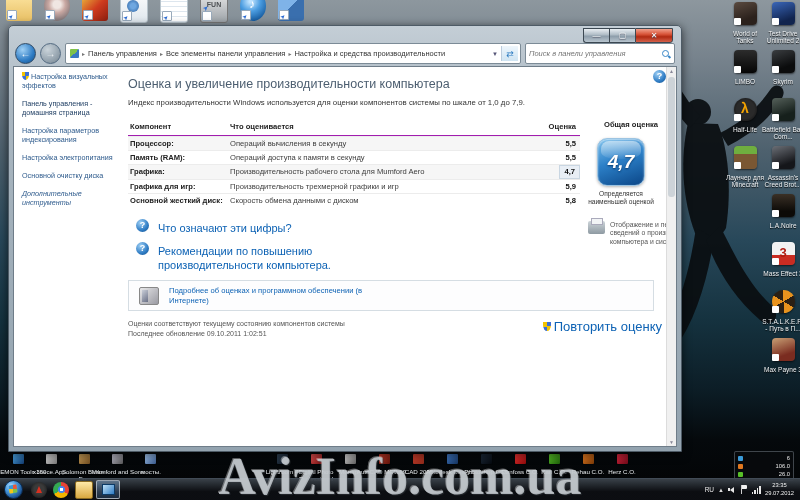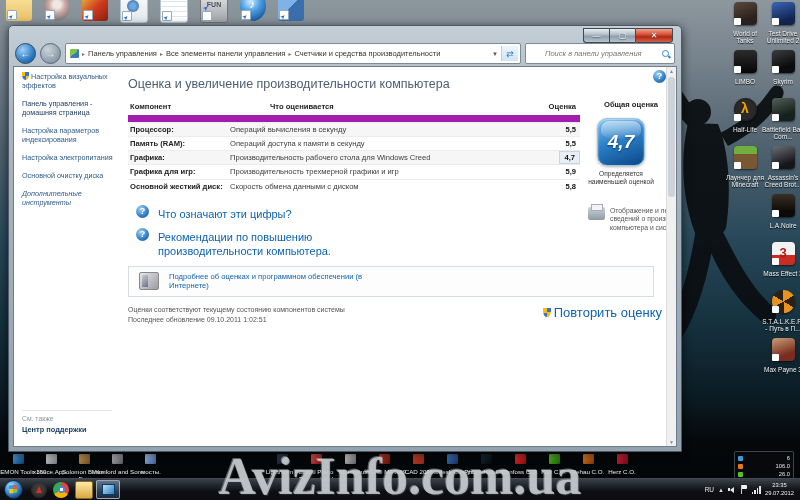--- a/index.html
+++ b/index.html
@@ -62,42 +62,42 @@
   .nav-back{background:radial-gradient(circle at 35% 30%,#9fd0f5,#2f7cc4 60%,#134d86);}
   .nav-fwd{background:radial-gradient(circle at 35% 30%,#cfd8de,#8b9aa6 60%,#5d6b76);opacity:.75;}
   .addrbar{flex:1;height:19px;background:#fff;border:1px solid #7c8b97;border-radius:2px;display:flex;align-items:center;padding:0 2px;font-size:7.5px;color:#333;overflow:hidden;white-space:nowrap;}
   .addrbar .seg{padding:0 2px;cursor:default;}
   .addrbar .sep{color:#777;font-size:6px;padding:0 1px;}
   .cp-ico{width:9px;height:9px;flex:none;margin:0 2px;background:linear-gradient(135deg,#7fc24a 0 50%,#3a78c2 50% 100%);border-radius:1px;}
   .addr-tools{margin-left:auto;display:flex;align-items:center;}
   .addr-dd{font-size:6px;color:#557;padding:0 3px;}
   .addr-refresh{width:16px;height:15px;background:linear-gradient(180deg,#eef6fc,#cfe4f2);border-left:1px solid #bcd;color:#2a7ac0;font-size:9px;display:flex;align-items:center;justify-content:center;}
   .searchbox{width:148px;height:19px;background:#fff;border:1px solid #7c8b97;border-radius:2px;display:flex;align-items:center;flex:none;}
-  .searchbox input{flex:1;border:0;outline:0;font-size:7.5px;font-style:italic;color:#8a8a8a;padding:0 3px;font-family:"Liberation Sans",sans-serif;background:transparent;margin-left:16px;}
+  .searchbox input{flex:1;border:0;outline:0;font-size:7.5px;font-style:italic;color:#8a8a8a;padding:0 3px;font-family:"Liberation Sans",sans-serif;background:transparent;}
   .mag{position:relative;width:12px;height:12px;flex:none;margin-right:2px;}
   .mag::before{content:"";position:absolute;left:2px;top:2px;width:5px;height:5px;border:1.5px solid #3a87c8;border-radius:50%;}
   .mag::after{content:"";position:absolute;left:8px;top:8px;width:3px;height:1.5px;background:#3a87c8;transform:rotate(45deg);}
   .win-content{position:absolute;left:4px;right:4px;top:40px;bottom:4px;background:#fff;border:1px solid #6f7d89;display:flex;overflow:hidden;}
   
   .sidebar{position:relative;width:104px;flex:none;background:#fff;padding:5px 4px 0 8px;box-sizing:border-box;}
   .sb-item{font-size:7.2px;line-height:1.25;color:#2d5a8c;margin-bottom:9px;cursor:pointer;}
   .sb-item.home{color:#1f3e63;}
   .sb-item .shield{display:inline-block;width:7px;height:8px;margin-right:2px;vertical-align:-1px;background:conic-gradient(#3b6fd4 0 25%,#f3c300 0 50%,#3b6fd4 0 75%,#f3c300 0);border-radius:0 0 50% 50%/0 0 70% 70%;}
   .sb-item.italic{font-style:italic;}
   .see-also{position:absolute;left:8px;right:6px;bottom:12px;border-top:1px solid #e2e7eb;padding-top:4px;}
   .see-also .sa-h{font-size:6.8px;color:#8a949c;margin-bottom:3px;}
   .see-also .sa-link{font-size:7.4px;color:#1f3e63;font-weight:bold;cursor:pointer;}
   
   .main{position:relative;flex:1;padding:6px 12px 0 10px;overflow:hidden;}
   .help-ico{position:absolute;right:10px;top:3px;width:13px;height:13px;border-radius:50%;background:radial-gradient(circle at 35% 30%,#9fd0f5,#2f7cc4 60%,#134d86);color:#fff;font-size:9px;font-weight:bold;text-align:center;line-height:13px;cursor:pointer;}
   .page-title{font-size:12.5px;color:#4c5e70;margin:4px 0 7px 0;}
   .intro{font-size:7.8px;color:#333;width:400px;line-height:1.3;margin-bottom:10px;}
   .score-table{position:relative;padding-right:84px;}
   .trow{display:grid;grid-template-columns:100px 1fr 50px;align-items:center;border-top:1px solid #ececec;}
-  .trow.head{border-top:0;border-bottom:7px solid #a21caf;padding:2px 0;gap:40px;}
+  .trow.head{border-top:0;border-bottom:1px solid #a21caf;padding:2px 0;}
   .trow.alt{background:#f6f6f6;}
   .tc{font-size:7.6px;color:#3c3c3c;padding:2px 2px;line-height:1.2;}
   .tc.comp{font-weight:bold;color:#222;}
   .tc.score{text-align:right;font-weight:bold;color:#111;padding-right:4px;}
   .tc.h{font-weight:bold;color:#222;}
   .tc.score.hl{background:#e8eef5;border:1px solid #c9d6e2;padding:1px 4px;justify-self:end;}
   .overall-h{position:absolute;right:6px;top:2px;font-size:7.6px;font-weight:bold;color:#222;}
   .badge-wrap{position:absolute;right:8px;top:20px;width:70px;text-align:center;}
   .score-badge{position:relative;width:46px;height:46px;margin:0 auto;border-radius:10px;
     background:linear-gradient(160deg,#7cc0ec 0%,#2c80c8 45%,#0b4687 100%);
@@ -235,71 +235,68 @@
     <div class="addr-row">
       <div class="navbtn nav-back">←</div>
       <div class="navbtn nav-fwd">→</div>
       <div class="addrbar">
         <span class="cp-ico"></span>
         <span class="sep">▸</span>
         <span class="seg">Панель управления</span>
         <span class="sep">▸</span>
         <span class="seg">Все элементы панели управления</span>
         <span class="sep">▸</span>
-        <span class="seg">Счетчики и средства производительности</span>
+        <span class="seg">Настройка и средства производительности</span>
         <span class="addr-tools">
           <span class="addr-dd">▼</span>
           <span class="addr-refresh">⇄</span>
         </span>
       </div>
       <div class="searchbox">
         <input placeholder="Поиск в панели управления" style="">
         <span class="mag"></span>
       </div>
     </div>
 
     <div class="win-content">
 
       <div class="sidebar">
         <div class="sb-item"><span class="shield"></span><span>Настройка визуальных эффектов</span></div>
         <div class="sb-item home">Панель управления - домашняя страница</div>
         <div class="sb-item">Настройка параметров индексирования</div>
         <div class="sb-item">Настройка электропитания</div>
         <div class="sb-item">Основной очистку диска</div>
         <div class="sb-item italic">Дополнительные инструменты</div>
-        <div class="see-also">
-          <div class="sa-h">См. также</div>
-          <div class="sa-link">Центр поддержки</div>
-        </div>
       </div>
 
       <div class="main">
         <div class="help-ico">?</div>
         <div class="page-title">Оценка и увеличение производительности компьютера</div>
+        <div class="intro">Индекс производительности Windows используется для оценки компонентов системы по шкале от 1,0 до 7,9.</div>
 
         <div class="score-table">
           <div class="overall-h">Общая оценка</div>
           <div class="trow head">
             <div class="tc h">Компонент</div>
             <div class="tc h">Что оценивается</div>
             <div class="tc h score">Оценка</div>
           </div>
           <div class="trow alt">
             <div class="tc comp">Процессор:</div>
             <div class="tc">Операций вычисления в секунду</div>
             <div class="tc score">5,5</div>
           </div>
           <div class="trow">
             <div class="tc comp">Память (RAM):</div>
             <div class="tc">Операций доступа к памяти в секунду</div>
             <div class="tc score">5,5</div>
           </div>
           <div class="trow alt">
             <div class="tc comp">Графика:</div>
-            <div class="tc">Производительность рабочего стола для Windows Creed</div>
+            <div class="tc">Производительность рабочего стола для Mumford Aero</div>
             <div class="tc score hl">4,7</div>
           </div>
           <div class="trow">
             <div class="tc comp">Графика для игр:</div>
             <div class="tc">Производительность трехмерной графики и игр</div>
             <div class="tc score">5,9</div>
           </div>
           <div class="trow">
             <div class="tc comp">Основной жесткий диск:</div>
             <div class="tc">Скорость обмена данными с диском</div>

